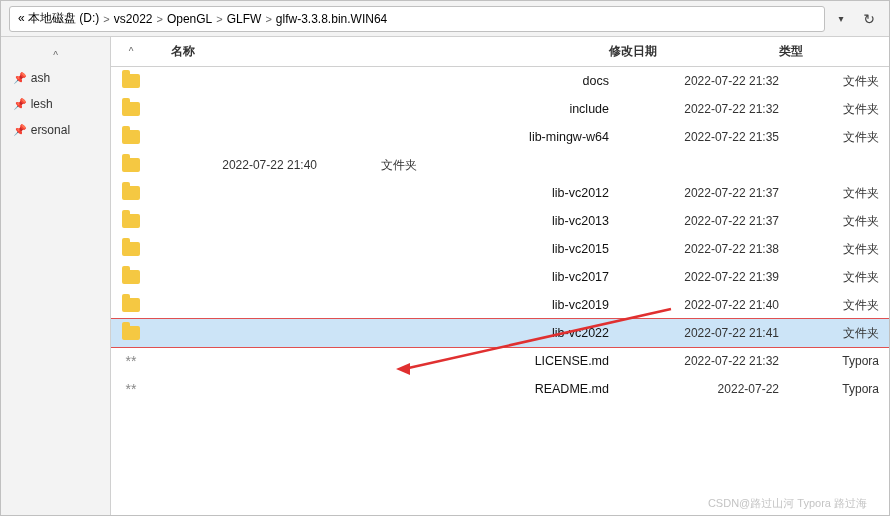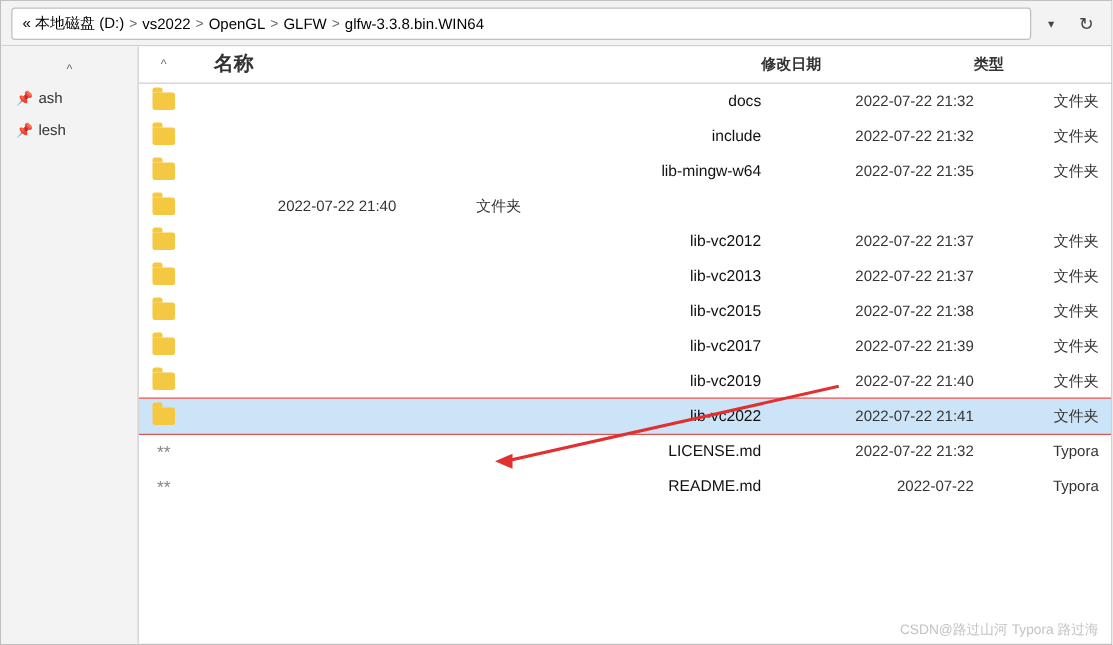--- a/index.html
+++ b/index.html
@@ -152,21 +152,21 @@
       width: 20px;
       color: #666;
       font-size: 10px;
     }
 
     .col-name {
       font-weight: 600;
       color: #333;
       flex: 1;
       padding-left: 30px;
-      font-size: 16px;
+      font-size: 12px;
     }
 
     .col-date {
       width: 170px;
       font-weight: 600;
       color: #333;
       font-size: 12px;
     }
 
     .col-type {
@@ -257,21 +257,21 @@
       flex: 1;
       display: flex;
       flex-direction: column;
       overflow: hidden;
     }
 
     
     .watermark {
       position: absolute;
       bottom: 4px;
-      right: 10px;
+      right: 22px;
       font-size: 11px;
       color: #aaa;
       opacity: 0.7;
       white-space: nowrap;
     }
 
     
     .svg-arrow {
       position: absolute;
       top: 0;
@@ -303,20 +303,21 @@
     <button class="refresh-btn">↻</button>
   </div>
 
   <div class="main-area">
 
     <div class="sidebar">
       <div class="sidebar-scroll-btn">^</div>
       <div id="sidebar-items">
           <div class="sidebar-item"><span class="sidebar-pin-icon">📌</span><span>ash</span></div>
           <div class="sidebar-item"><span class="sidebar-pin-icon">📌</span><span>lesh</span></div>
+          <div class="sidebar-item"><span class="sidebar-pin-icon">📌</span><span>ersonal</span></div>
         </div>
     </div>
 
     <div class="file-area-wrapper">
       <div class="file-area">
 
         <div class="col-headers">
           <div class="col-sort-arrow">^</div>
           <div class="col-name">名称</div>
           <div class="col-date">修改日期</div>

